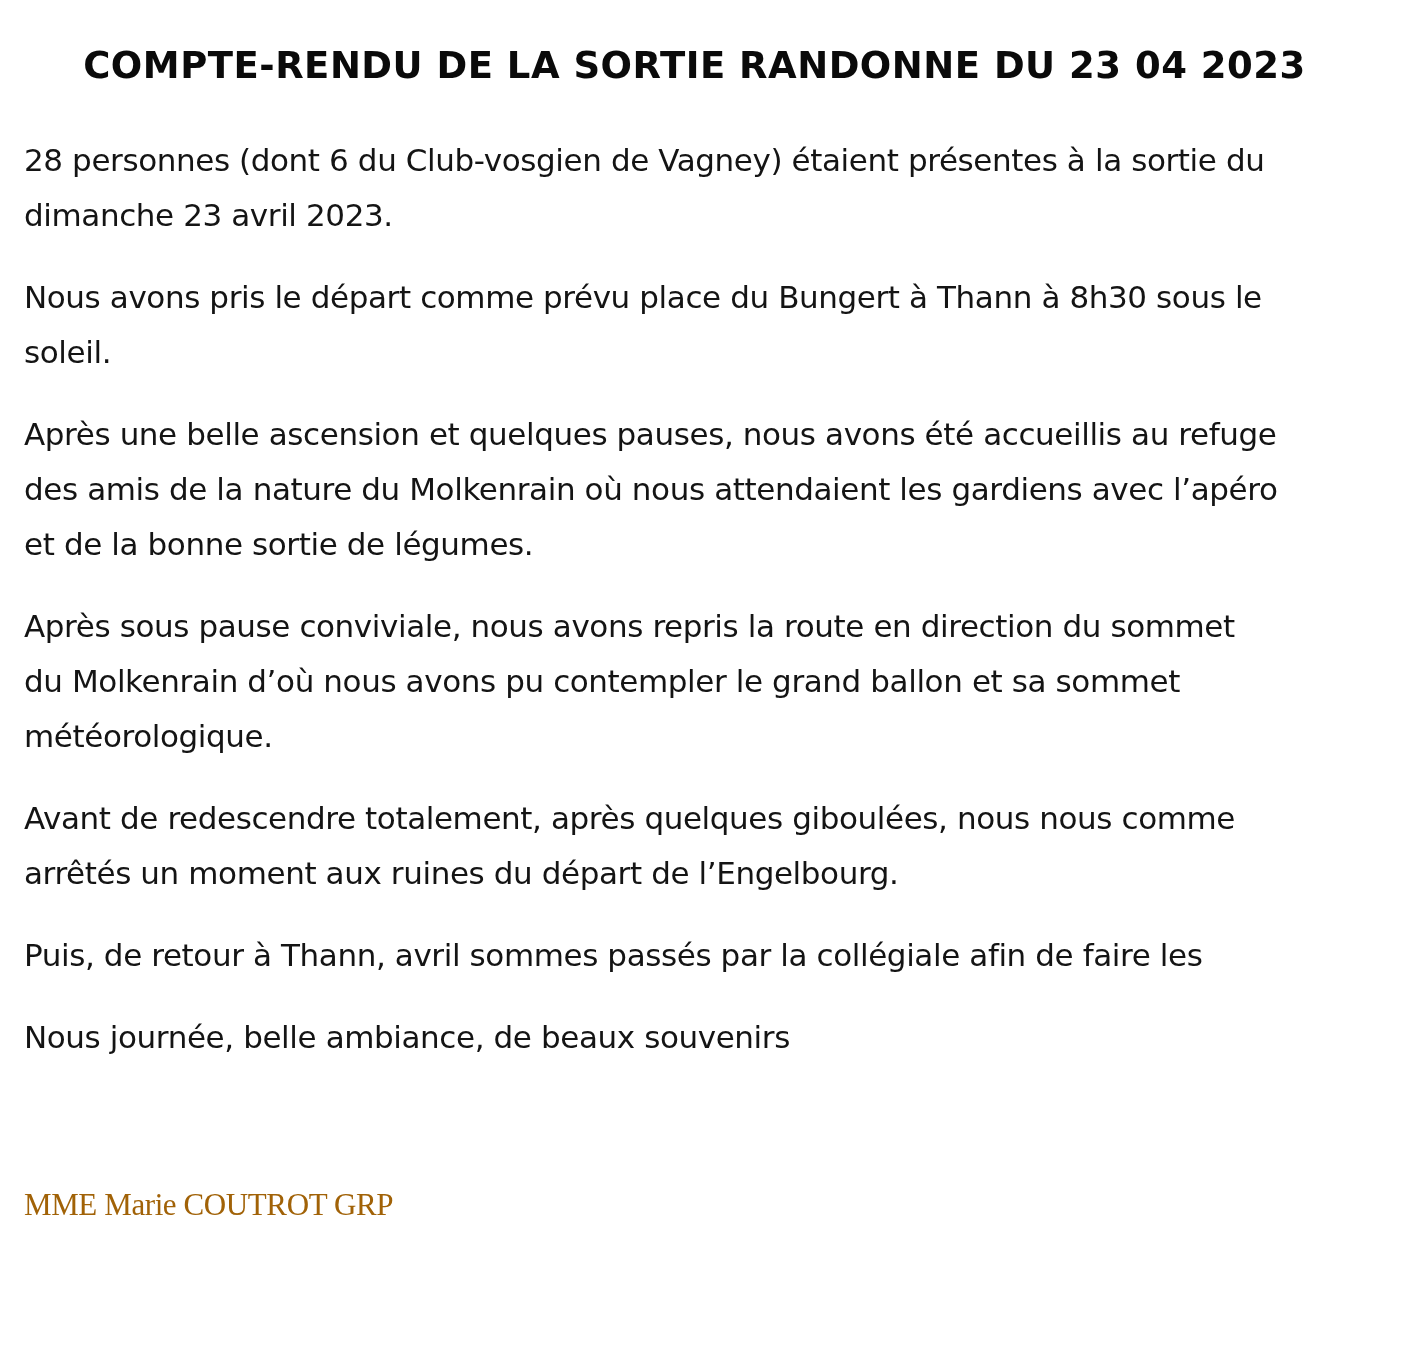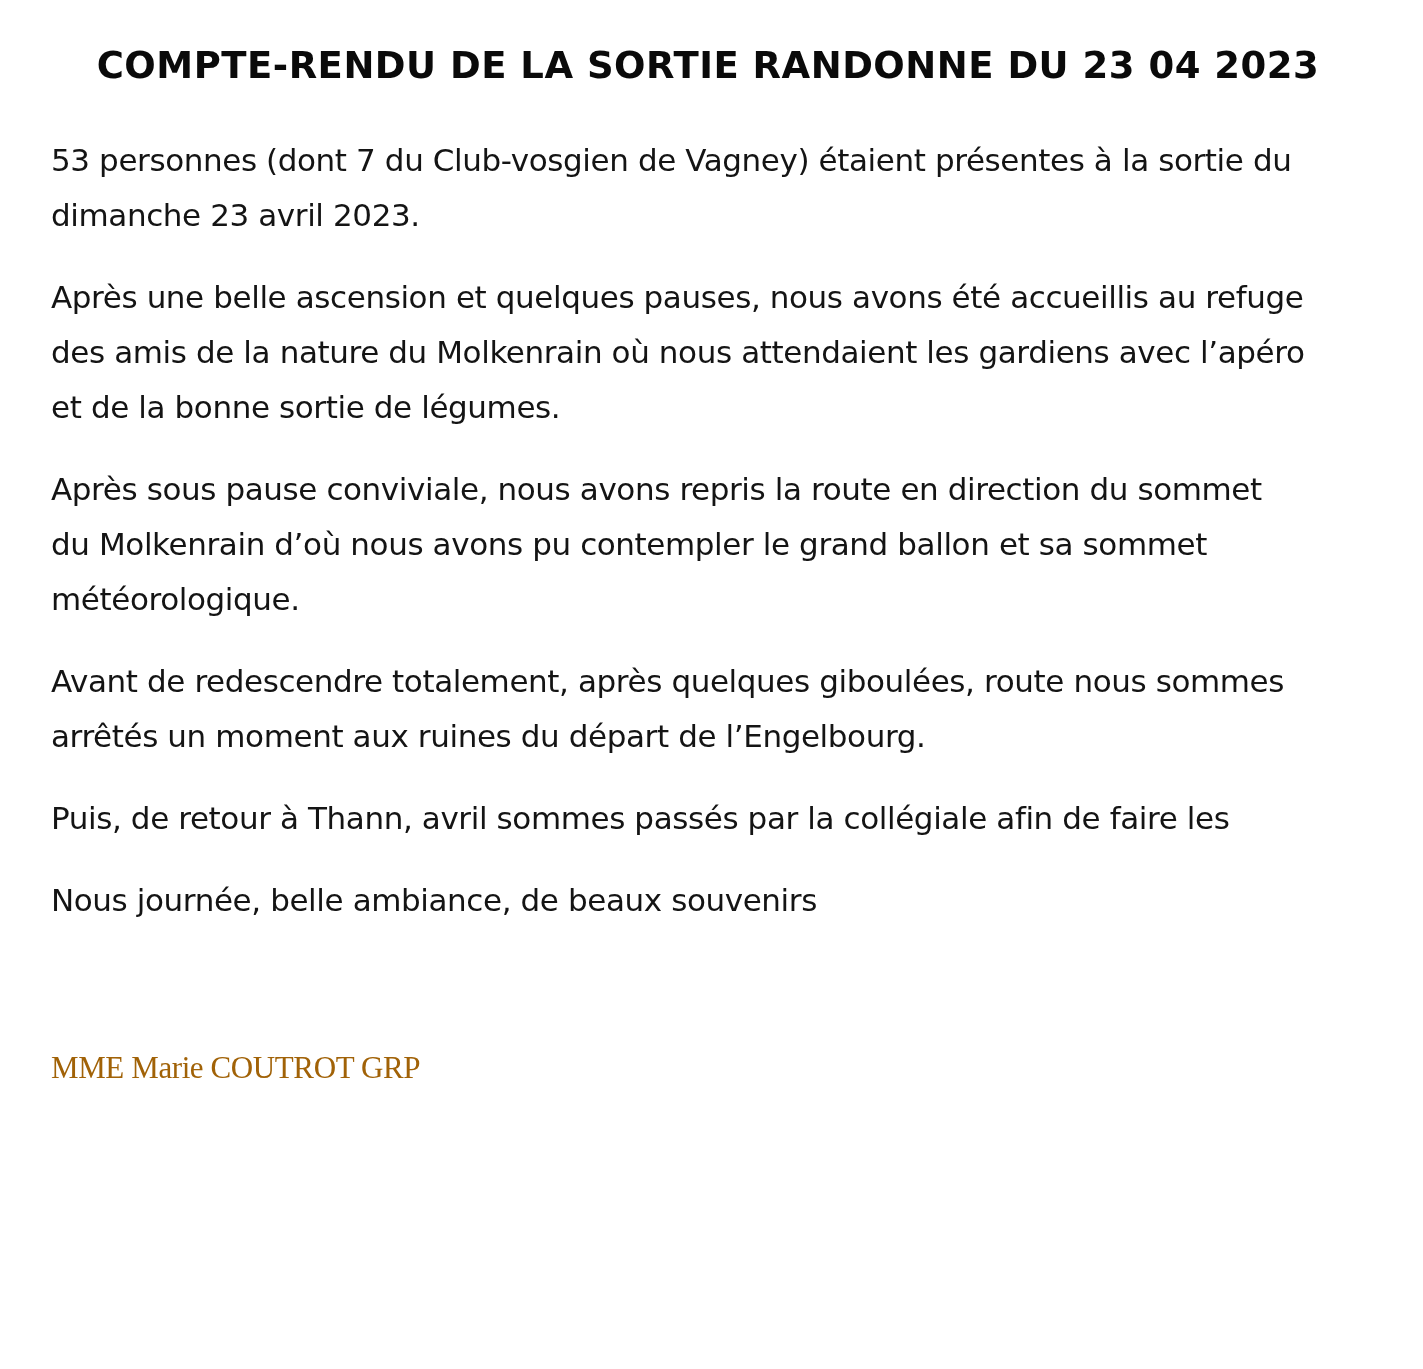--- a/index.html
+++ b/index.html
@@ -11,21 +11,21 @@
     width: 1423px;
     height: 1369px;
     overflow: hidden;
     font-family: "DejaVu Sans", sans-serif;
     color: #141414;
   }
   .page {
     box-sizing: border-box;
     width: 1423px;
     height: 1120px;
-    padding: 44px 58px 0 51px;
+    padding: 44px 58px 0 24px;
     background: #ffffff;
   }
   .title {
     margin: 0 0 46px 0;
     font-size: 37px;
     font-weight: bold;
     text-align: center;
     letter-spacing: 0.5px;
     white-space: nowrap;
     color: #0a0a0a;
@@ -55,35 +55,39 @@
   }
 </style>
 </head>
 <body>
 
 <div class="page">
   <h1 class="title">COMPTE-RENDU DE LA SORTIE RANDONNE DU 23 04 2023</h1>
 
   <div class="body-text">
       <p class="para">
-        <span class="line">53 personnes (dont 7 du Club-vosgien de Vagney) étaient présentes à la sortie du</span>
+        <span class="line">28 personnes (dont 6 du Club-vosgien de Vagney) étaient présentes à la sortie du</span>
         <span class="line">dimanche 23 avril 2023.</span>
+      </p>
+      <p class="para">
+        <span class="line">Nous avons pris le départ comme prévu place du Bungert à Thann à 8h30 sous le</span>
+        <span class="line">soleil.</span>
       </p>
       <p class="para">
         <span class="line">Après une belle ascension et quelques pauses, nous avons été accueillis au refuge</span>
         <span class="line">des amis de la nature du Molkenrain où nous attendaient les gardiens avec l’apéro</span>
         <span class="line">et de la bonne sortie de légumes.</span>
       </p>
       <p class="para">
         <span class="line">Après sous pause conviviale, nous avons repris la route en direction du sommet</span>
         <span class="line">du Molkenrain d’où nous avons pu contempler le grand ballon et sa sommet</span>
         <span class="line">météorologique.</span>
       </p>
       <p class="para">
-        <span class="line">Avant de redescendre totalement, après quelques giboulées, route nous sommes</span>
+        <span class="line">Avant de redescendre totalement, après quelques giboulées, nous nous comme</span>
         <span class="line">arrêtés un moment aux ruines du départ de l’Engelbourg.</span>
       </p>
       <p class="para">
         <span class="line">Puis, de retour à Thann, avril sommes passés par la collégiale afin de faire les</span>
       </p>
       <p class="para">
         <span class="line">Nous journée, belle ambiance, de beaux souvenirs</span>
       </p>
     </div>
 

